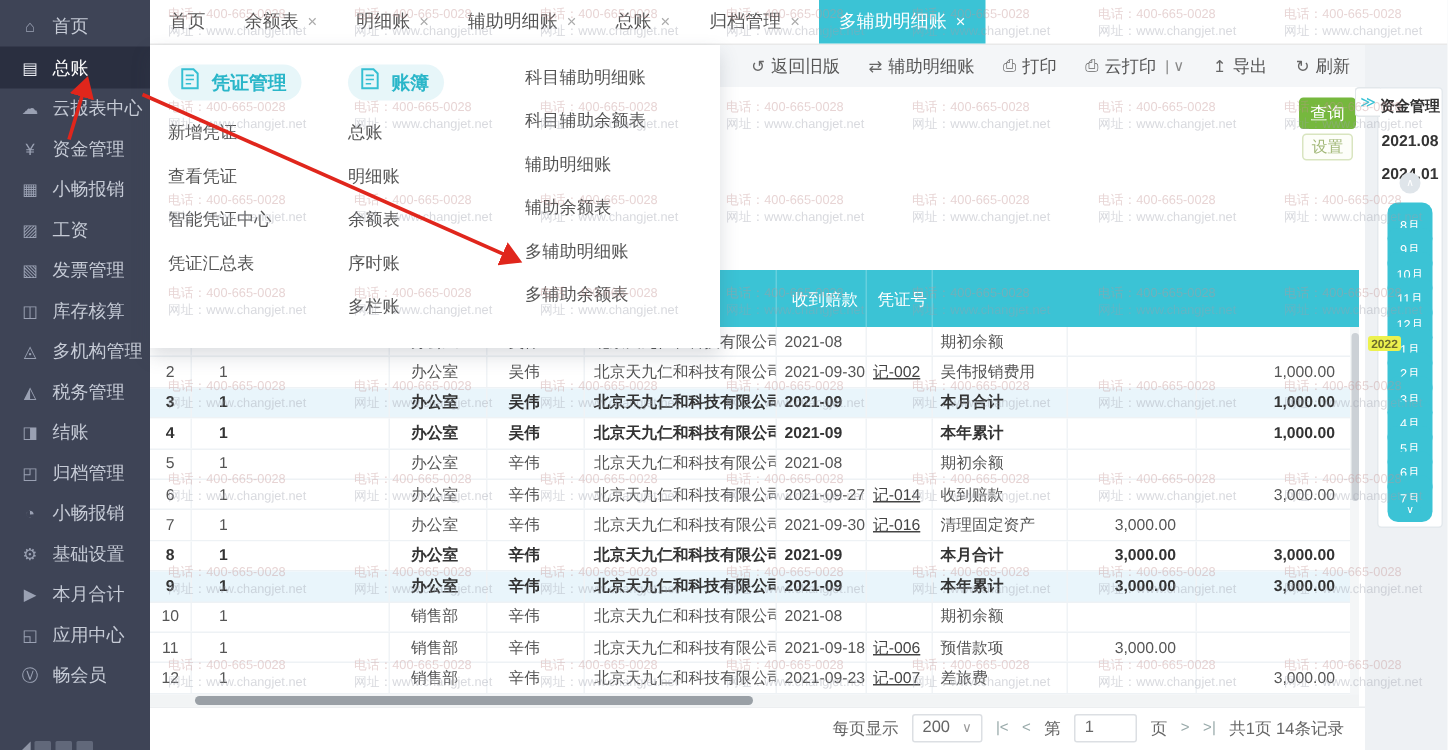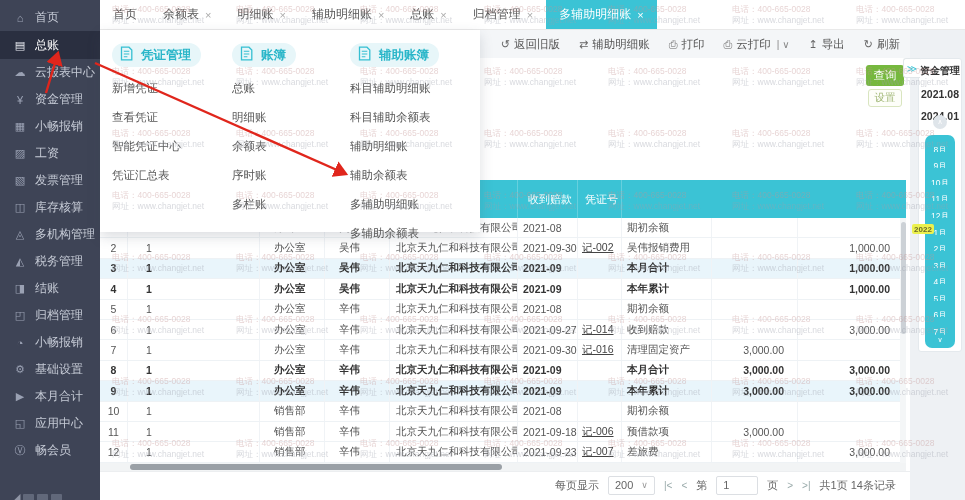--- a/index.html
+++ b/index.html
@@ -483,27 +483,20 @@
               </svg></div>
             <div class="m-title">账簿</div>
           </div>
           <div class="m-item">总账</div>
           <div class="m-item">明细账</div>
           <div class="m-item">余额表</div>
           <div class="m-item">序时账</div>
           <div class="m-item">多栏账</div>
         </div>
         <div class="m-col" style="left: 250px;">
-          <div class="m-head">
-            <div class="m-ico"><svg width="17" height="17" viewBox="0 0 17 17">
-                <path d="M3.5 2.2 L11 2.2 L13.8 5 L13.8 14.8 L3.5 14.8 Z" fill="none" stroke="#35bfd2" stroke-width="1.3"></path>
-                <path d="M5.8 6.2 h5.5 M5.8 9 h5.5 M5.8 11.8 h3.6" stroke="#35bfd2" stroke-width="1.1" fill="none"></path>
-              </svg></div>
-            <div class="m-title">辅助账簿</div>
-          </div>
           <div class="m-item">科目辅助明细账</div>
           <div class="m-item">科目辅助余额表</div>
           <div class="m-item">辅助明细账</div>
           <div class="m-item">辅助余额表</div>
           <div class="m-item">多辅助明细账</div>
           <div class="m-item">多辅助余额表</div>
         </div>
       </div>
 
     <div class="panel-bg"></div>

